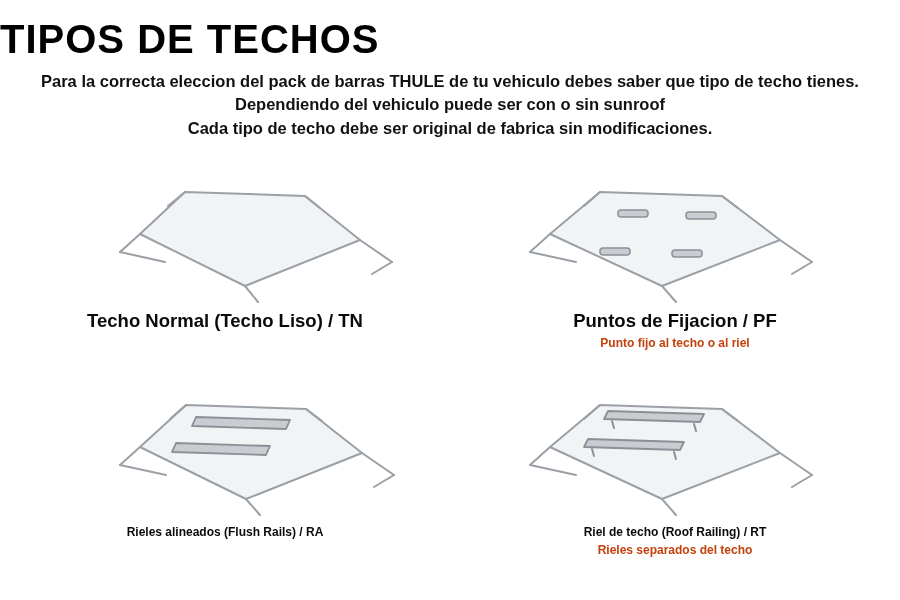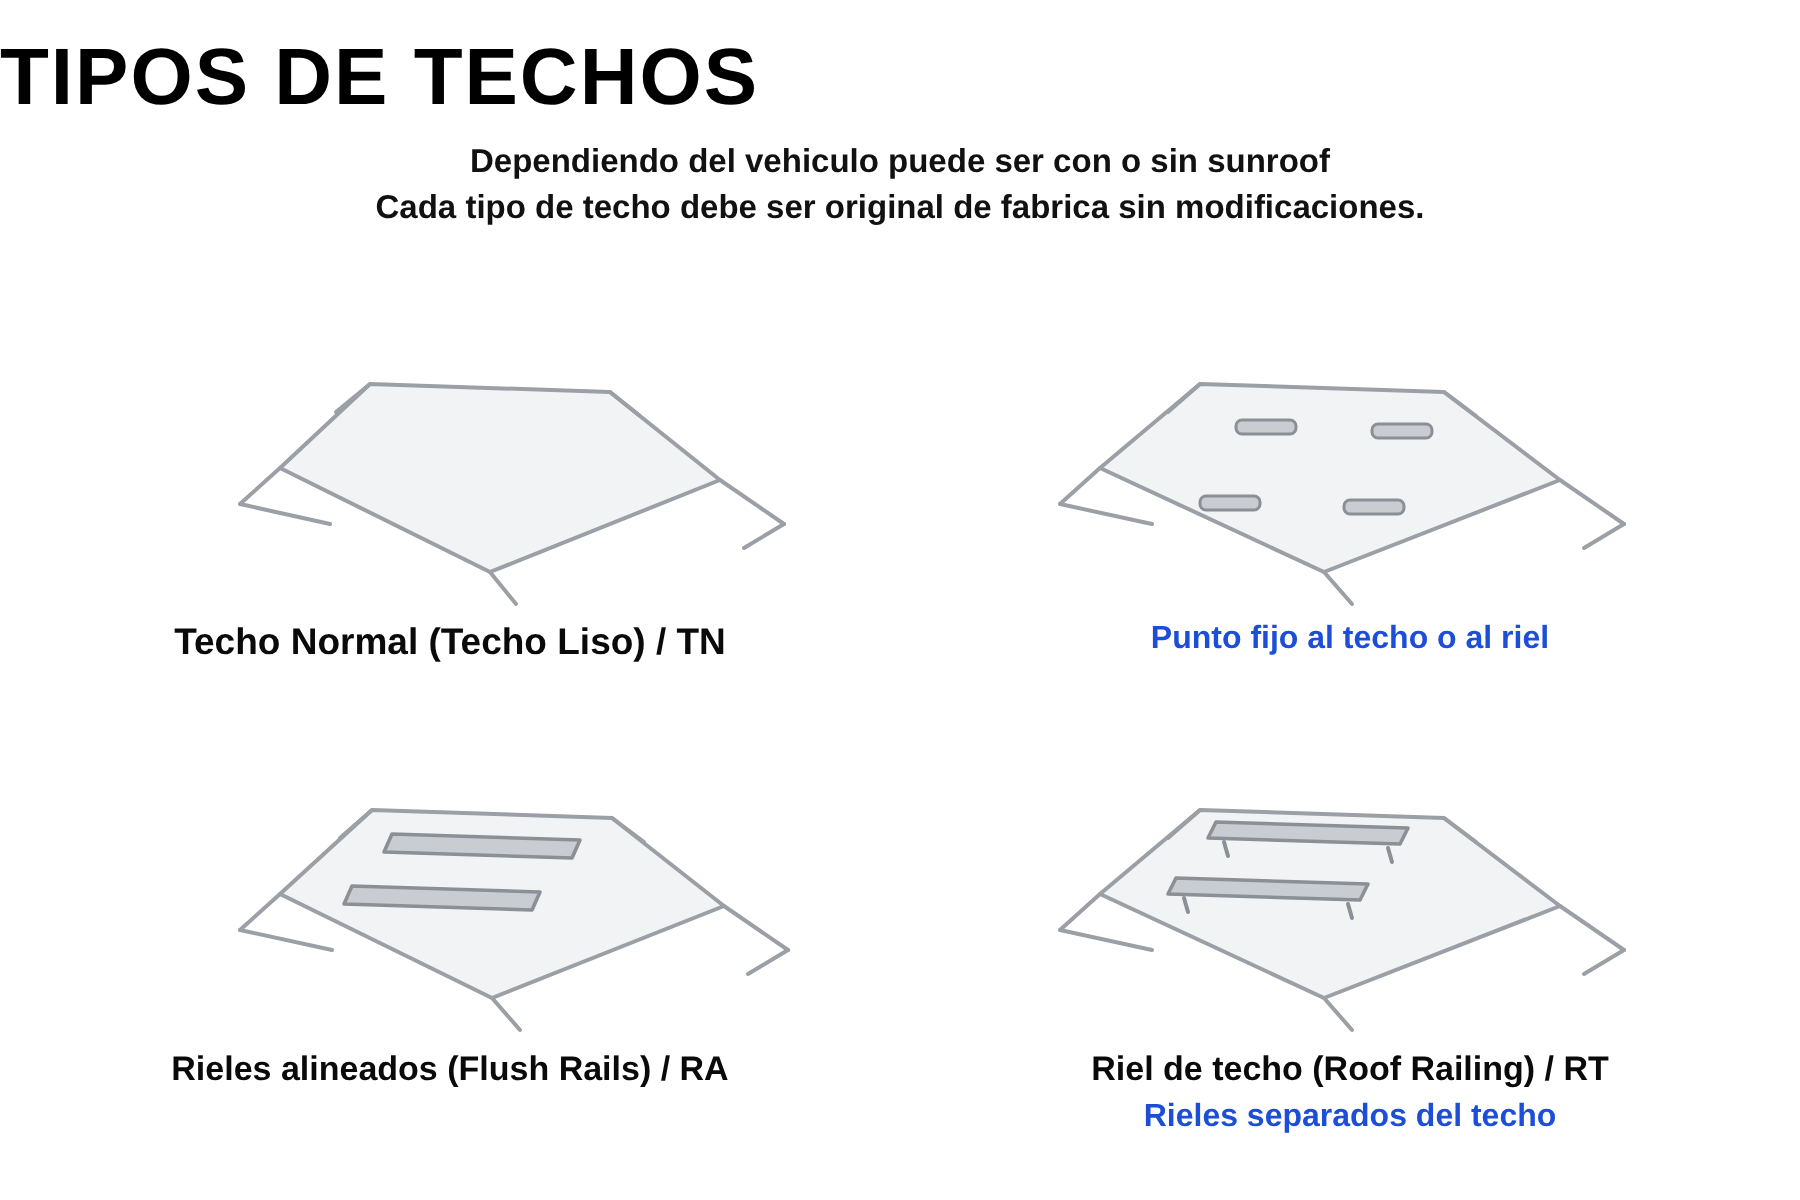--- a/index.html
+++ b/index.html
@@ -61,37 +61,38 @@
     text-align: center;
     margin-top: 4px;
   }
   .cap-main {
     font-size: 18.5px;
     font-weight: bold;
     line-height: 1.2;
     color: #0a0a0a;
   }
   .cap-sub {
-    font-size: 16px;
+    font-size: 12px;
     font-weight: bold;
     line-height: 1.25;
-    color: #1d4ed8;
+    color: #c2410c;
     margin-top: 4px;
   }
-  .row2 .cap-main { font-size: 17px; }
+  .row2 .cap-main { font-size: 12px; }
   svg { overflow: visible; }
 </style>
 </head>
 <body>
 
 <div class="page">
 
   <div class="title">TIPOS DE TECHOS</div>
 
   <div class="subtitle-block">
+    <div class="subtitle-line">Para la correcta eleccion del pack de barras THULE de tu vehiculo debes saber que tipo de techo tienes.</div>
     <div class="subtitle-line">Dependiendo del vehiculo puede ser con o sin sunroof</div>
     <div class="subtitle-line">Cada tipo de techo debe ser original de fabrica sin modificaciones.</div>
   </div>
 
   <div class="grid">
 
     <div class="cell">
       <svg class="art" viewBox="0 0 450 140">
         <g fill="none" stroke="#9aa0a6" stroke-width="2" stroke-linejoin="round" stroke-linecap="round">
 
@@ -129,20 +130,21 @@
         </g>
 
         <g fill="#c9ccd1" stroke="#8b9096" stroke-width="1.5">
           <rect x="168" y="44" width="30" height="7" rx="3"></rect>
           <rect x="236" y="46" width="30" height="7" rx="3"></rect>
           <rect x="150" y="82" width="30" height="7" rx="3"></rect>
           <rect x="222" y="84" width="30" height="7" rx="3"></rect>
         </g>
       </svg>
       <div class="cap-wrap">
+        <div class="cap-main">Puntos de Fijacion / PF</div>
         <div class="cap-sub">Punto fijo al techo o al riel</div>
       </div>
     </div>
 
     <div class="cell row2">
       <svg class="art" viewBox="0 0 450 140">
         <g fill="none" stroke="#9aa0a6" stroke-width="2" stroke-linejoin="round" stroke-linecap="round">
           <path d="M140 66 L186 24 L306 28 L362 72 L246 118 Z" fill="#f2f3f5"></path>
           <path d="M362 72 L394 94"></path>
           <path d="M246 118 L260 134"></path>

